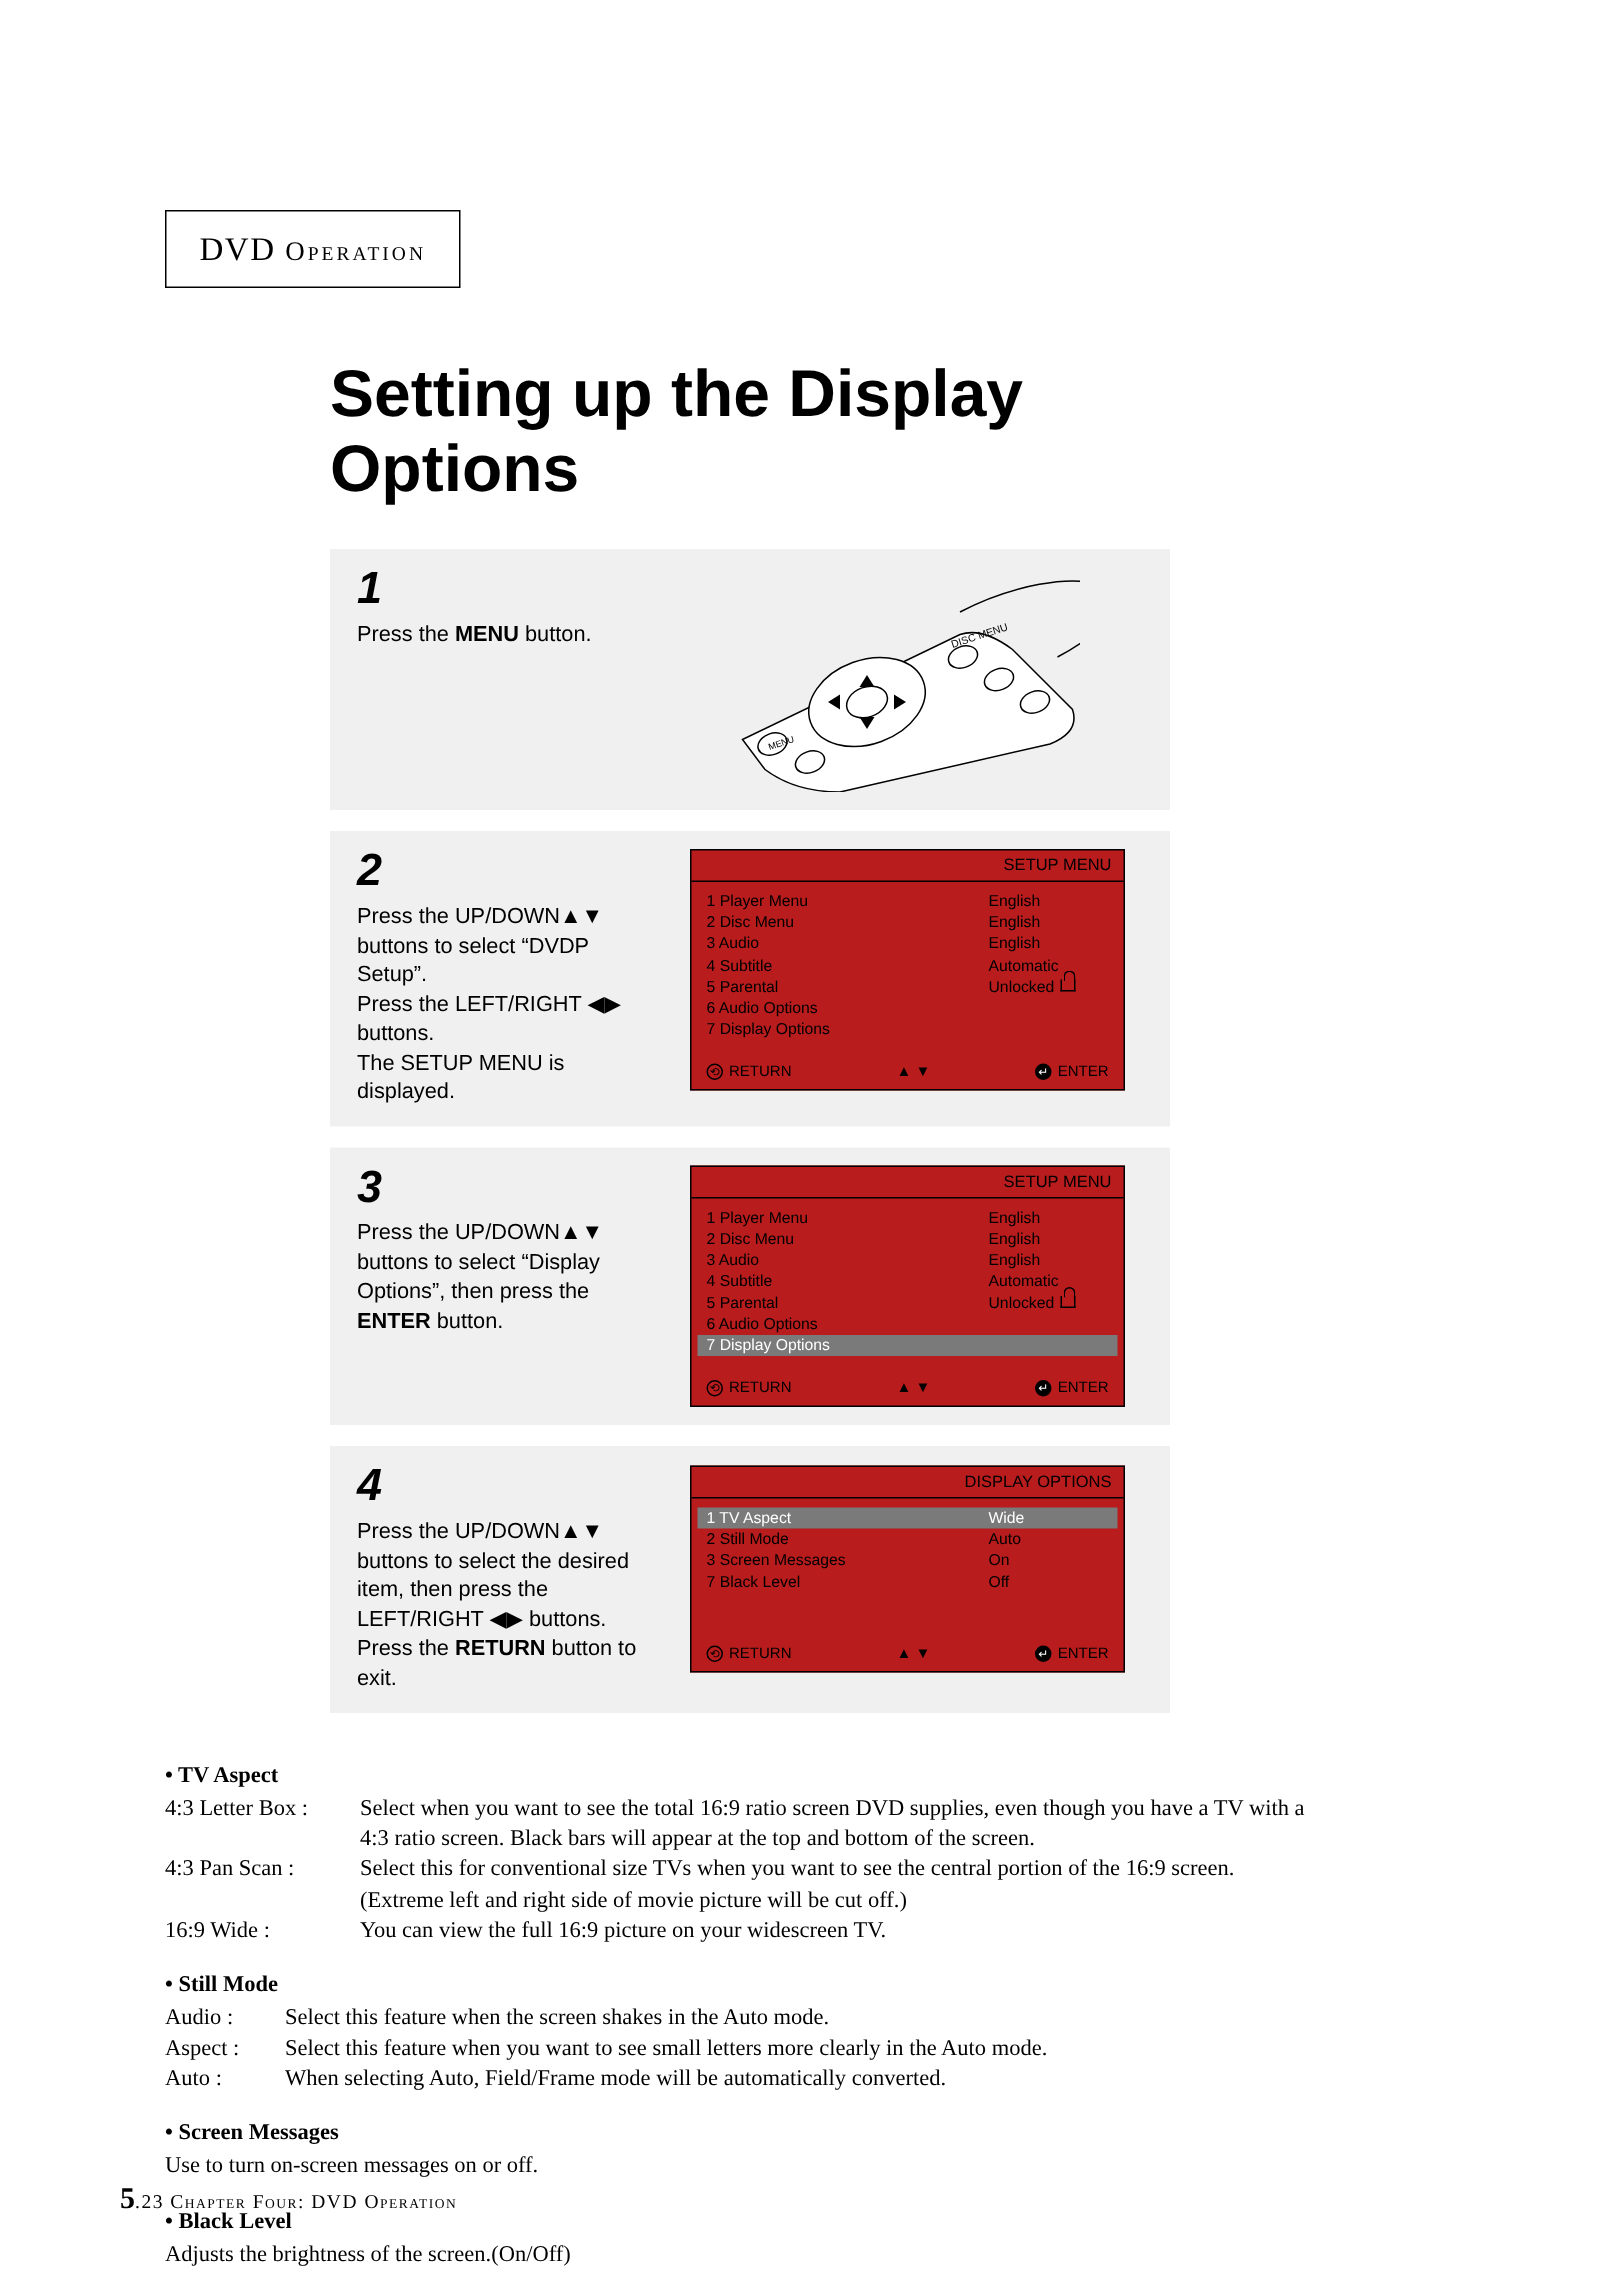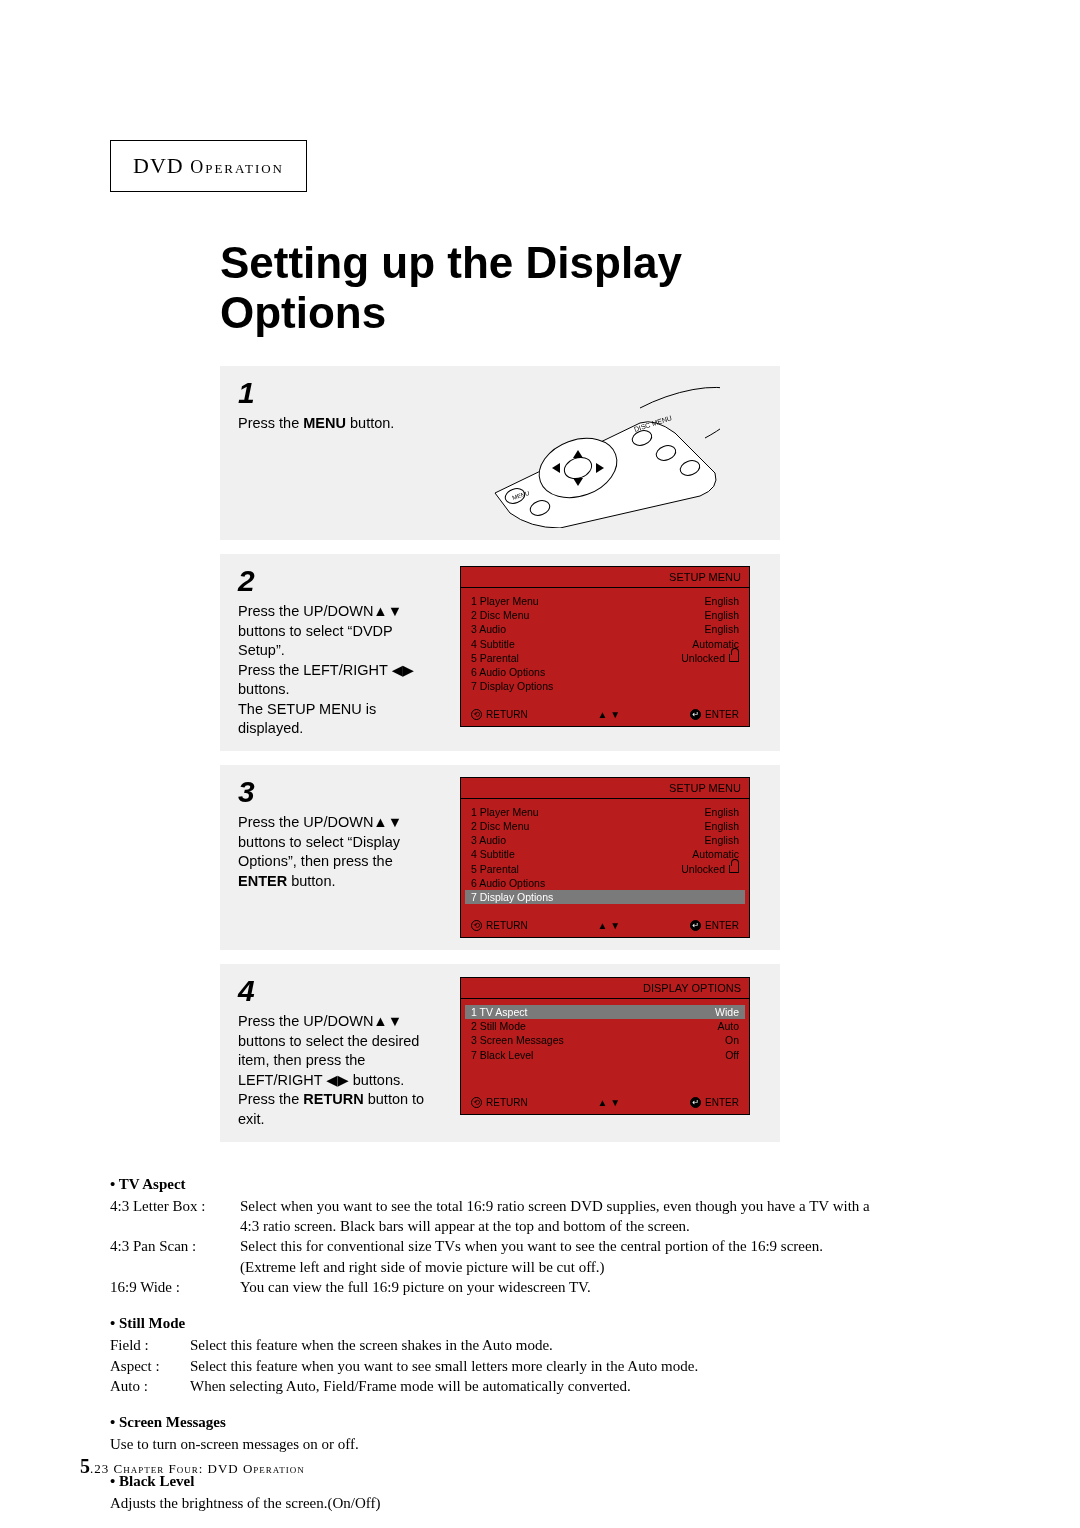--- a/index.html
+++ b/index.html
@@ -21,21 +21,21 @@
   .step-right { flex: 1; display: flex; justify-content: center; align-items: center; min-height: 140px; }
   .divider { height: 14px; background: #fff; }
 
   .remote-svg { width: 230px; height: 150px; }
 
   .osd-box { background: #b91c1c; border: 1px solid #000; width: 290px; font-size: 10.5px; }
   .osd-title { text-align: right; border-bottom: 1px solid #000; padding: 4px 8px; font-size: 11px; font-family: Arial, sans-serif; }
   .osd-body { padding: 6px 10px 10px 10px; }
   .osd-row { display: flex; justify-content: space-between; line-height: 1.35; }
   .osd-row .left { flex: 1; }
-  .osd-row .right { width: 80px; text-align: right; }
+  .osd-row .right { width: 80px; text-align: left; }
   .osd-row.hl { background: #7a7a7a; color: #fff; margin: 0 -6px; padding: 0 6px; }
   .osd-footer { display: flex; justify-content: space-between; align-items: center; padding: 6px 10px; font-size: 10px; }
   .osd-footer .grp { display: flex; align-items: center; gap: 4px; }
   .ficon { display: inline-block; width: 11px; height: 11px; border: 1px solid #000; border-radius: 50%; font-size: 8px; text-align: center; line-height: 10px; vertical-align: middle; }
   .ficon.dark { background: #000; color: #fff; border-color: #000; }
   .lock { display:inline-block; width:10px; height:8px; border:1px solid #000; border-top:none; position:relative; margin-left:4px; }
   .lock:before { content:""; position:absolute; top:-6px; left:1px; width:6px; height:6px; border:1px solid #000; border-bottom:none; border-radius:4px 4px 0 0; }
 
   .explain { margin-top: 32px; width: 760px; font-family: Georgia, 'Times New Roman', serif; font-size: 15px; line-height: 1.35; }
   .explain .sect-title { font-weight: bold; margin-bottom: 2px; }
@@ -270,21 +270,21 @@
             <div class="def-label">16:9 Wide :</div>
             <div class="def-text">You can view the full 16:9 picture on your widescreen TV.</div>
           </div>
         </div>
     </div>
 
     <div class="explain-block">
       <div class="sect-title">Still Mode</div>
       <div>
           <div class="def-row narrow">
-            <div class="def-label">Field :</div>
+            <div class="def-label">Audio :</div>
             <div class="def-text">Select this feature when the screen shakes in the Auto mode.</div>
           </div>
           <div class="def-row narrow">
             <div class="def-label">Aspect :</div>
             <div class="def-text">Select this feature when you want to see small letters more clearly in the Auto mode.</div>
           </div>
           <div class="def-row narrow">
             <div class="def-label">Auto :</div>
             <div class="def-text">When selecting Auto, Field/Frame mode will be automatically converted.</div>
           </div>

